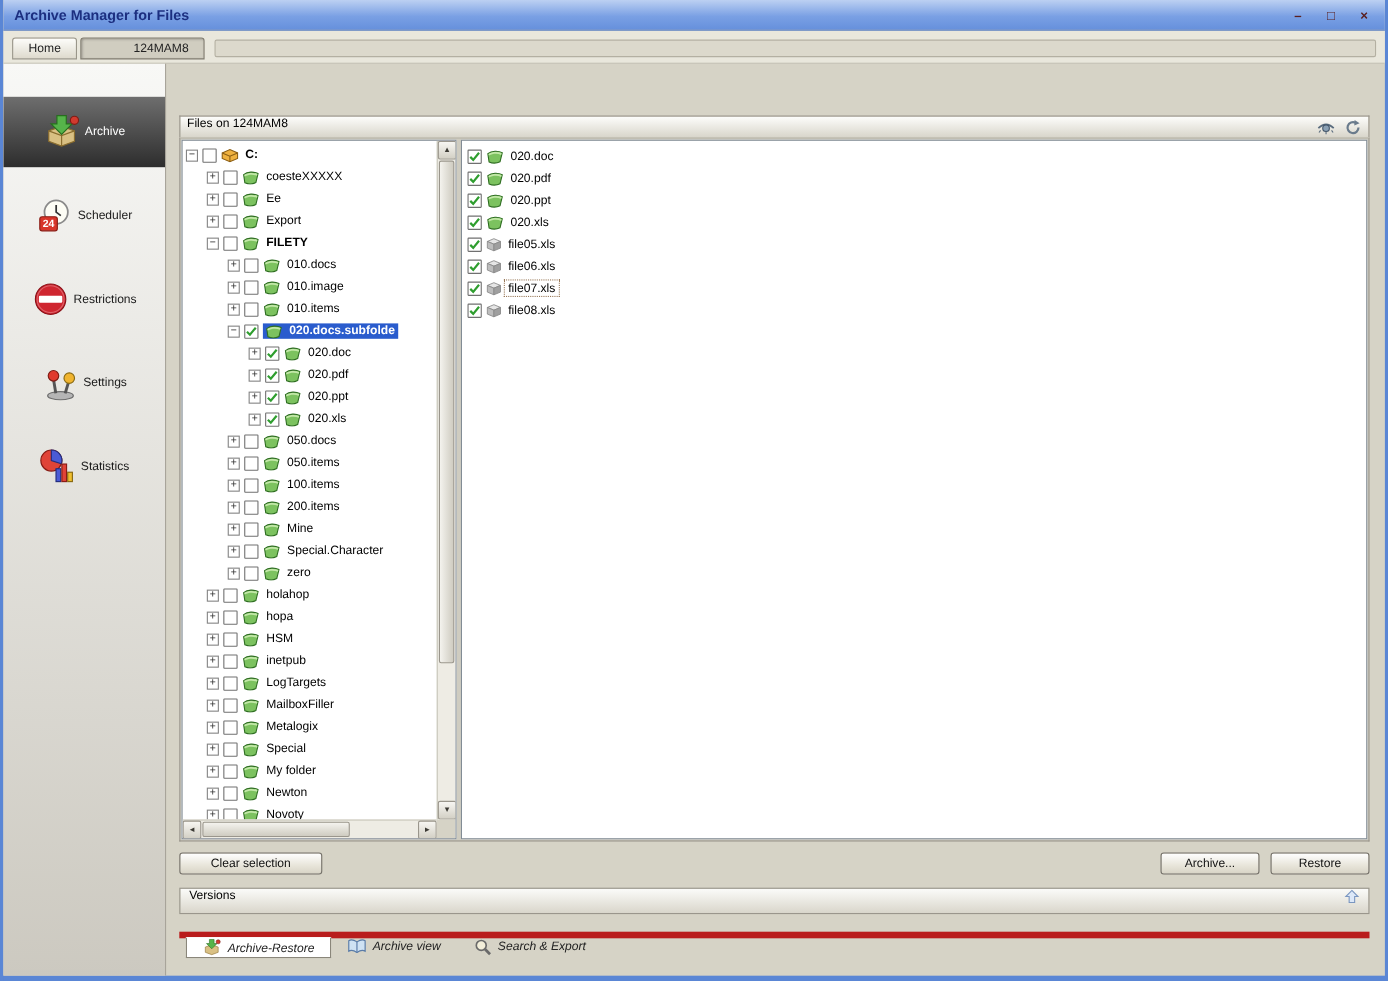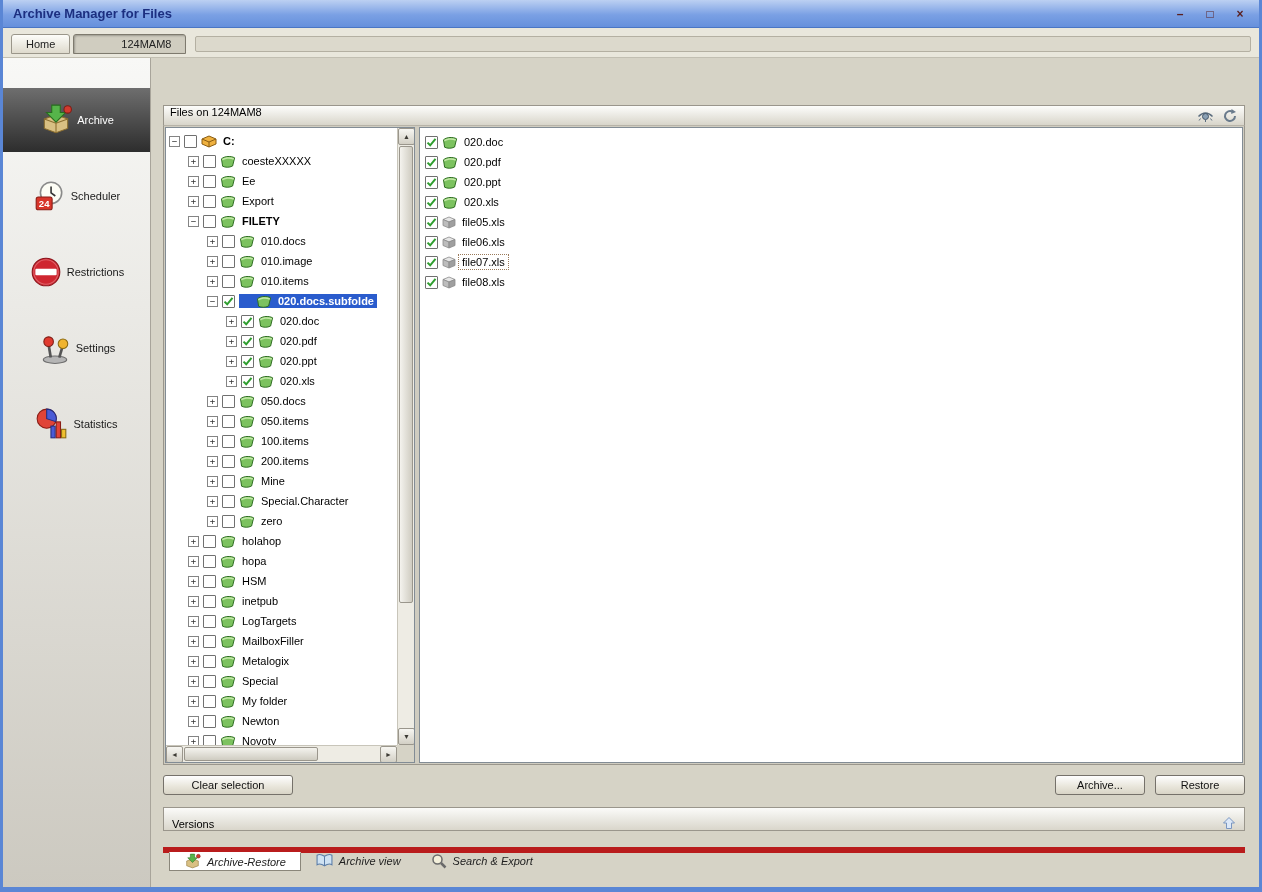--- a/index.html
+++ b/index.html
@@ -95,38 +95,38 @@
   }
   .cb {
     width: 13px; height: 13px; flex: 0 0 13px; margin-right: 4px;
     border: 1px solid #707070; background: #fff; border-radius: 1px;
     display: inline-flex; align-items: center; justify-content: center; cursor: pointer;
   }
   .icn { display: inline-flex; align-items: center; }
   .ticon { margin-right: 3px; }
   .tlabel, .flabel { font-size: 11px; color: #000; padding: 1px 3px; }
   .bold { font-weight: bold; }
-  .hl { display: inline-flex; align-items: center; background: #2a5ccd; padding-left: 17px; }
+  .hl { display: inline-flex; align-items: center; background: #2a5ccd; padding-left: 2px; }
   .hl .tlabel { color: #fff; font-weight: bold; }
   .frow.focused .flabel { outline: 1px dotted #9a7a5a; }
 
   
   .actions { display: flex; align-items: center; margin-top: 8px; height: 24px; }
   .btn {
     min-width: 90px; padding: 3px 14px; text-align: center; cursor: pointer;
     background: linear-gradient(#fefefe, #e8e5da 60%, #d8d4c6);
     border: 1px solid #75716a; border-radius: 3px; font-size: 11px; color: #111;
   }
   .btn.clear { min-width: 130px; }
   .actions .spacer { flex: 1; }
   .actions .btn + .btn { margin-left: 10px; }
 
   
   .versions {
-    margin-top: 10px; height: 24px; display: flex; align-items: flex-end; padding: 0 8px;
+    margin-top: 10px; height: 24px; display: flex; align-items: flex-start; padding: 0 8px;
     background: linear-gradient(#fbfbf9, #d9d6cb); border: 1px solid #9a968c;
   }
   .versions .arrow { margin-left: auto; cursor: pointer; display: inline-flex; }
 
   
   .btabs { margin-top: 16px; height: 28px; display: flex; align-items: flex-start; padding-left: 6px; border-top: 6px solid #b91c1c; font-style: italic; }
   .btab {
     display: flex; align-items: center; gap: 6px; padding: 0 14px; cursor: pointer; color: #222;
     border: 1px solid transparent; margin-top: -1px;
   }

